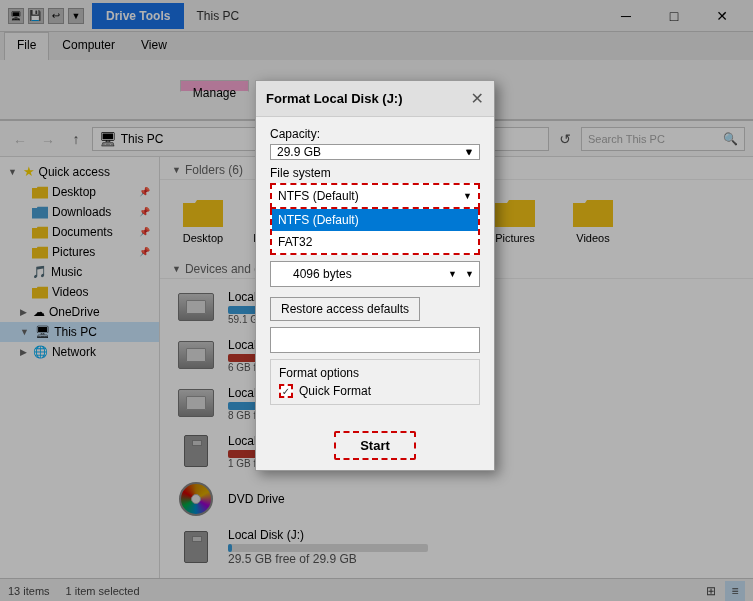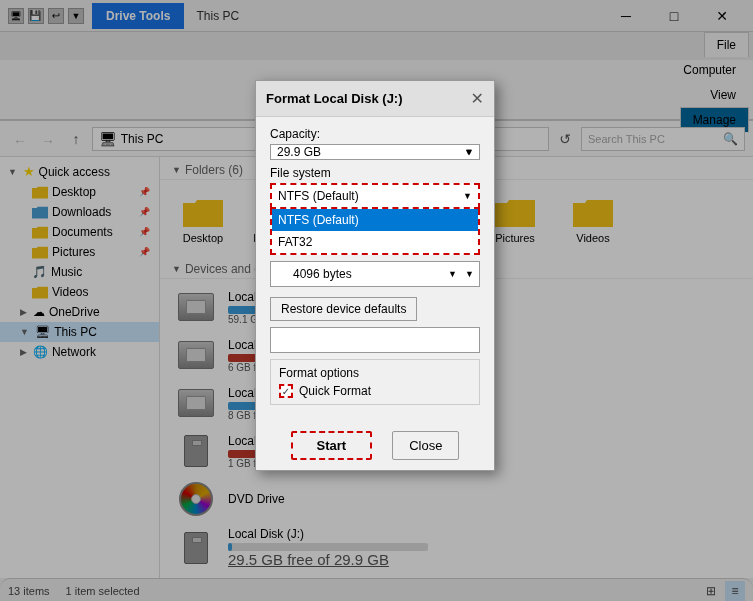--- a/index.html
+++ b/index.html
@@ -9,21 +9,21 @@
     .title-bar { display: flex; align-items: center; background: #f0f0f0; height: 32px; padding: 0 8px; border-bottom: 1px solid #ccc; }
     .title-bar-icons { display: flex; gap: 4px; margin-right: 8px; }
     .title-bar-icon { width: 16px; height: 16px; background: #c0c0c0; border: 1px solid #999; display: flex; align-items: center; justify-content: center; font-size: 9px; }
     .ribbon-tab-active { background: #1a73e8; color: white; padding: 6px 14px; font-weight: 600; font-size: 12px; }
     .title-bar-title { margin-left: 12px; font-size: 12px; color: #333; }
     .window-controls { margin-left: auto; display: flex; gap: 2px; }
     .win-btn { width: 46px; height: 32px; border: none; background: transparent; font-size: 14px; cursor: pointer; display: flex; align-items: center; justify-content: center; }
 
     
     .ribbon { background: #f5f5f5; border-bottom: 1px solid #ccc; }
-    .ribbon-tabs { display: flex; align-items: flex-end; padding: 0 4px; background: #e8e8e8; height: 28px; flex-direction: column; }
+    .ribbon-tabs { display: flex; padding: 0 4px; background: #e8e8e8; height: 28px; }
     .ribbon-tab { padding: 5px 12px; font-size: 12px; cursor: pointer; border: 1px solid transparent; border-bottom: none; }
     .ribbon-tab.active { background: #f5f5f5; border-color: #ccc; border-bottom-color: #f5f5f5; }
     .ribbon-content { display: flex; padding: 4px 8px; align-items: center; gap: 16px; min-height: 60px; }
 
     
     .address-bar { display: flex; align-items: center; padding: 4px 8px; background: #fafafa; border-bottom: 1px solid #ddd; gap: 4px; height: 36px; }
     .nav-btn { width: 24px; height: 24px; border: none; background: transparent; cursor: pointer; font-size: 14px; color: #555; display: flex; align-items: center; justify-content: center; }
     .nav-btn.disabled { color: #bbb; cursor: default; }
     .address-path { flex: 1; height: 24px; background: white; border: 1px solid #ccc; padding: 0 6px; display: flex; align-items: center; font-size: 12px; }
     .search-box { width: 164px; height: 24px; border: 1px solid #ccc; padding: 0 6px; background: white; display: flex; align-items: center; justify-content: space-between; }
@@ -50,21 +50,21 @@
     
     .devices-section { padding: 4px 12px; }
     .device-row { display: flex; align-items: center; padding: 4px 0; gap: 8px; font-size: 11px; }
     .device-icon-wrap { width: 48px; height: 40px; display: flex; align-items: center; justify-content: center; }
     .device-info { flex: 1; }
     .device-name { font-size: 12px; }
     .progress-bar-bg { background: #ddd; height: 8px; border-radius: 2px; width: 200px; margin-top: 2px; }
     .progress-bar-fill { background: #3a9dda; height: 8px; border-radius: 2px; }
 
     
-    .status-bar { background: #f0f0f0; border-top: 1px solid #ccc; height: 24px; display: flex; align-items: center; padding: 0 8px; gap: 16px; font-size: 11px; color: #444; border-radius: 10px; }
+    .status-bar { background: #f0f0f0; border-top: 1px solid #ccc; height: 24px; display: flex; align-items: center; padding: 0 8px; gap: 16px; font-size: 11px; color: #444; }
     .status-right { margin-left: auto; display: flex; gap: 4px; }
     .view-btn { width: 20px; height: 20px; border: 1px solid transparent; cursor: pointer; display: flex; align-items: center; justify-content: center; font-size: 12px; }
 
     
     .overlay { position: absolute; top: 0; left: 0; width: 100%; height: 100%; background: rgba(0,0,0,0.3); z-index: 100; }
     .modal { position: absolute; top: 80px; left: 255px; width: 240px; background: #f0f0f0; border: 1px solid #999; box-shadow: 4px 4px 12px rgba(0,0,0,0.4); z-index: 200; }
     .modal-titlebar { background: #e0e0e0; padding: 8px 10px; font-size: 13px; font-weight: 600; display: flex; align-items: center; justify-content: space-between; border-bottom: 1px solid #ccc; }
     .modal-close { background: none; border: none; font-size: 16px; cursor: pointer; color: #555; }
     .modal-body { padding: 10px 14px; }
     .form-group { margin-bottom: 6px; }
@@ -105,21 +105,21 @@
     <button class="win-btn">□</button>
     <button class="win-btn">✕</button>
   </div>
 </div>
 
 <div class="ribbon">
   <div class="ribbon-tabs">
     <div class="ribbon-tab active">File</div>
     <div class="ribbon-tab">Computer</div>
     <div class="ribbon-tab">View</div>
-    <div class="ribbon-tab" style="background:#0369a1; border:1px solid #ccc; border-bottom-color:#f5f5f5;">Manage</div>
+    <div class="ribbon-tab" style="background:#f9a8d4; border:1px solid #ccc; border-bottom-color:#f5f5f5;margin-top:48px;">Manage</div>
   </div>
   <div class="ribbon-content" style="height:60px; background:#f5f5f5; border-bottom:1px solid #ccc;">
   </div>
 </div>
 
 <div class="address-bar">
   <button class="nav-btn disabled">←</button>
   <button class="nav-btn disabled">→</button>
   <button class="nav-btn">↑</button>
   <div class="address-path">
@@ -312,21 +312,21 @@
         <div class="device-icon-wrap">
           <div style="width:24px;height:32px;background:#999;border:1px solid #666;border-radius:2px;position:relative;">
             <div style="width:10px;height:6px;background:#ccc;border:1px solid #888;position:absolute;top:4px;left:7px;"></div>
           </div>
         </div>
         <div class="device-info">
           <div class="device-name">Local Disk (J:)</div>
           <div class="progress-bar-bg">
               <div class="progress-bar-fill" style="width:2%;"></div>
             </div>
-          <div style="font-size:15px;color:#555;text-decoration:underline;">29.5 GB free of 29.9 GB</div>
+          <div style="font-size:12px;color:#555;">29.5 GB free of 29.9 GB</div>
         </div>
       </div>
     </div>
   </div>
 </div>
 
 <div class="status-bar">
   <span>13 items</span>
   <span>1 item selected</span>
   <div class="status-right">
@@ -375,35 +375,34 @@
     <div class="form-group">
       <div class="select-wrapper">
         <div style="width:100%;height:26px;border:1px solid #999;background:white;font-size:12px;padding:0 22px;display:flex;align-items:center;justify-content:space-between;">
           <span>4096 bytes</span>
           <span style="font-size:9px;">▼</span>
         </div>
       </div>
     </div>
 
     <div class="form-group">
-      <button class="restore-btn">Restore device defaults</button>
+      <button class="restore-btn">Restore access defaults</button>
     </div>
 
     <div class="form-group">
       <input type="text" style="width: 100%; height: 26px; border: 1px solid rgb(153, 153, 153); font-size: 12px; padding: 0px 6px;" value="">
     </div>
 
     <div class="checkbox-group">
       <div class="checkbox-legend">Format options</div>
       <div class="checkbox-row">
         <div class="checkbox-box">
           <span class="checkmark">✓</span>
         </div>
         <span>Quick Format</span>
       </div>
     </div>
   </div>
 
   <div class="modal-footer">
     <button class="start-btn">Start</button>
-    <button class="close-btn">Close</button>
   </div>
 </div>
 
 </body></html>

